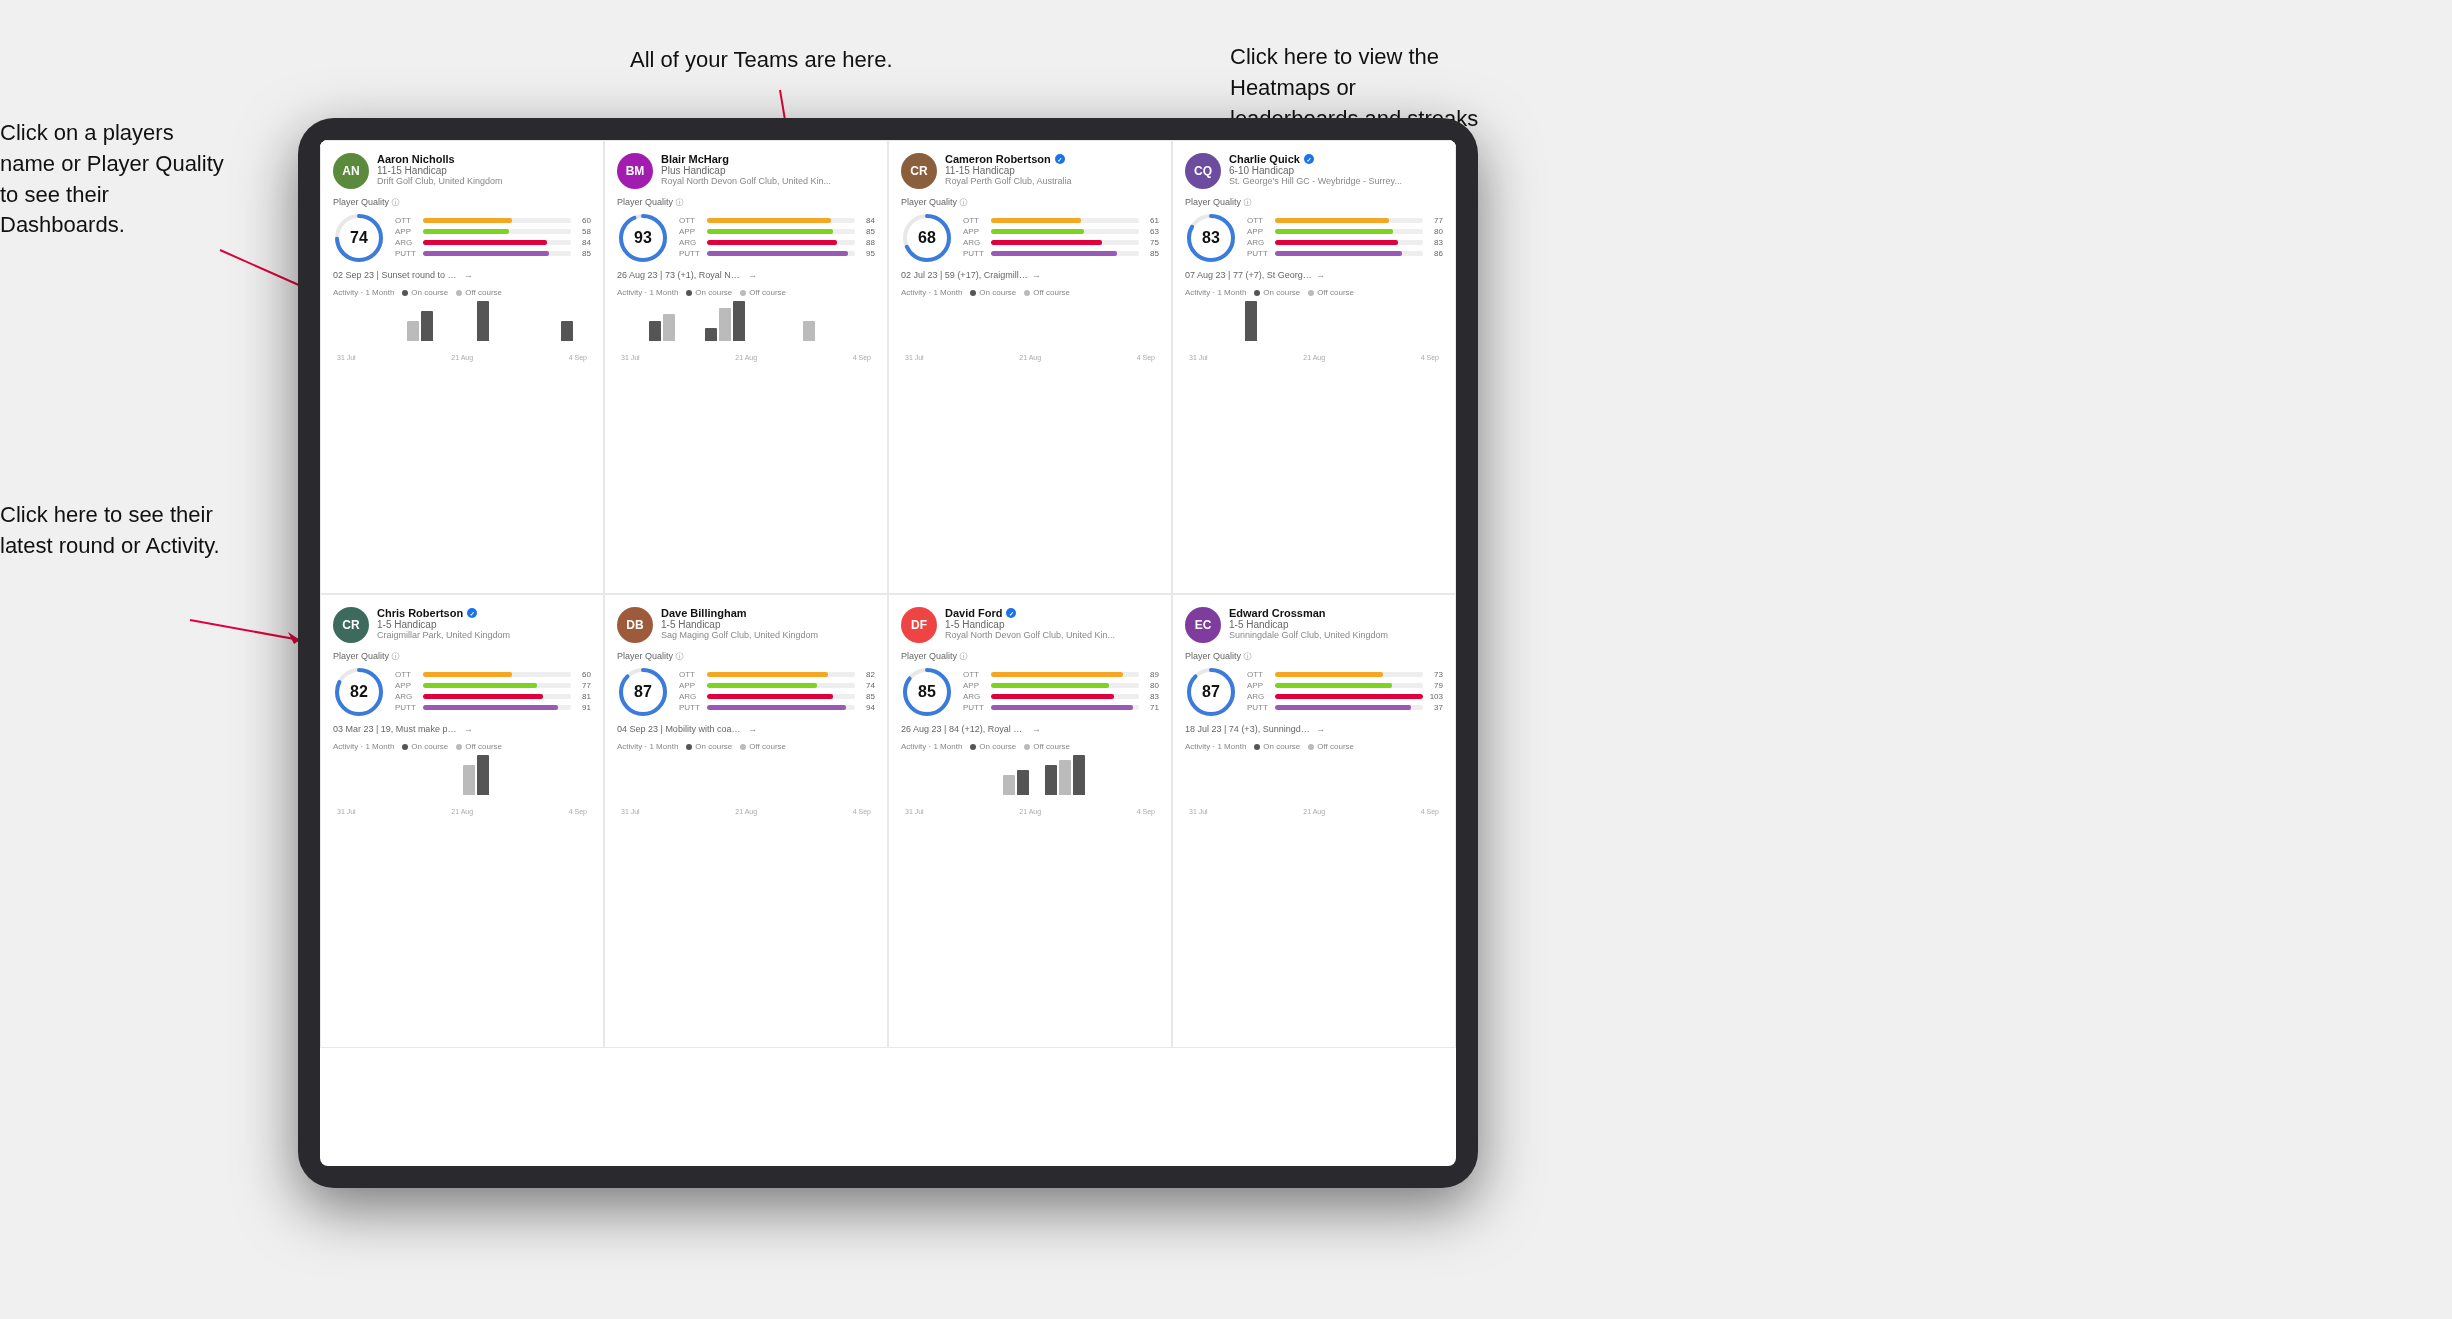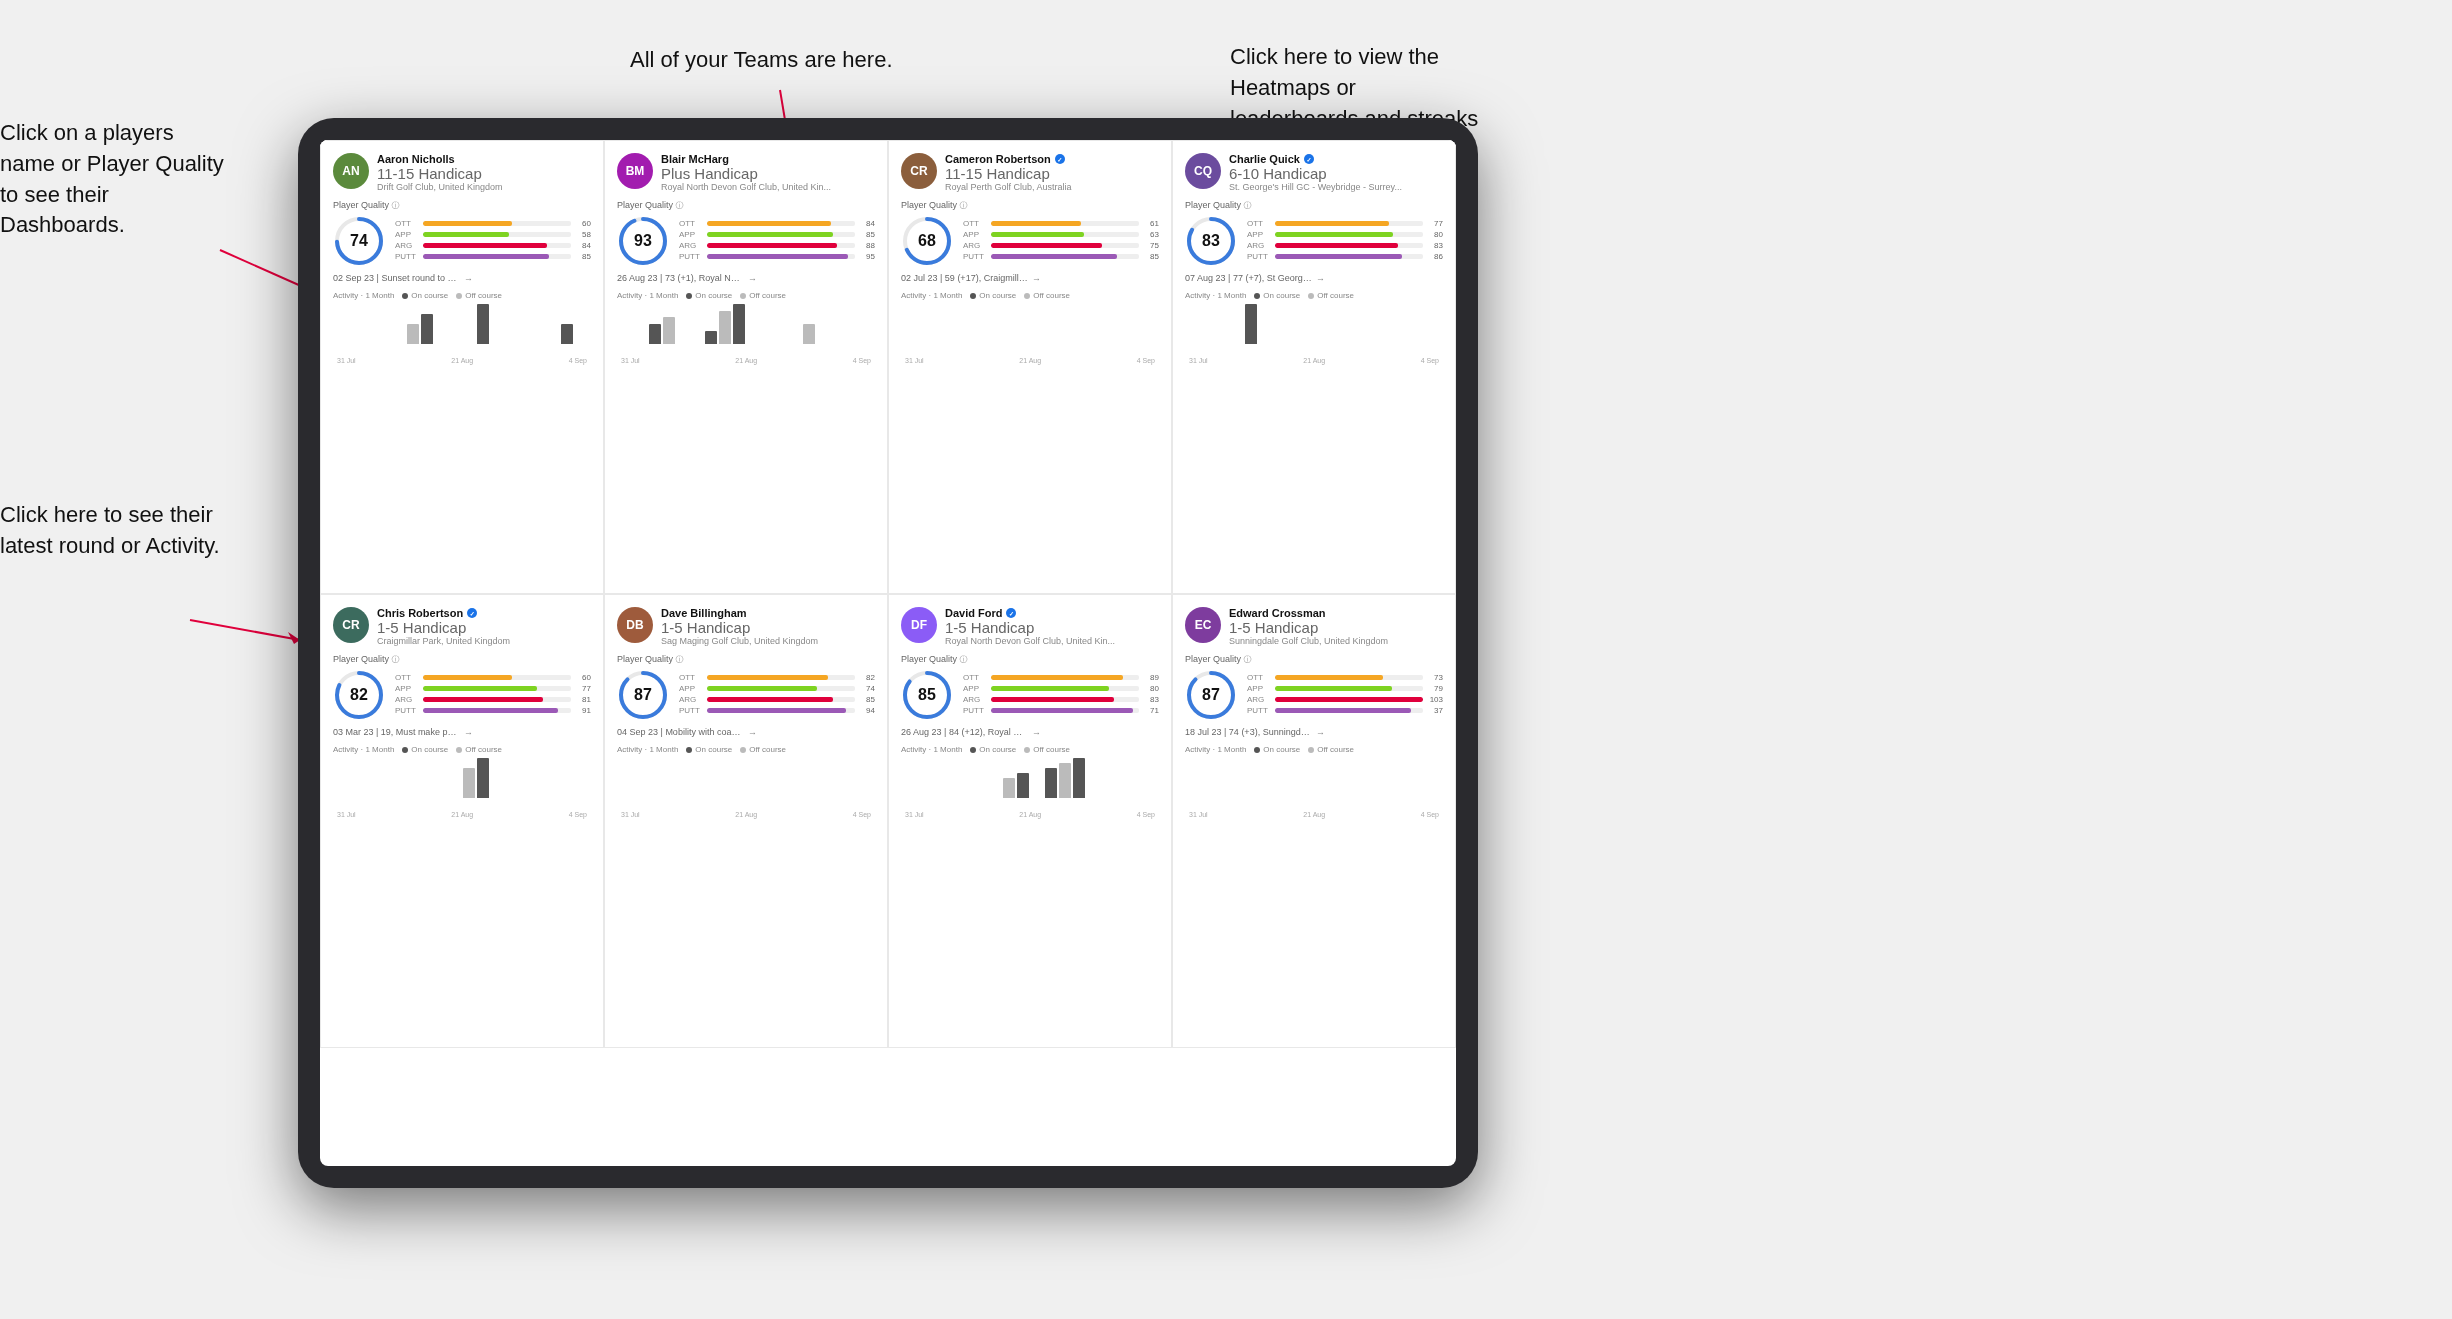--- a/index.html
+++ b/index.html
@@ -229,21 +229,21 @@
       height: 10px;
       background: #1a73e8;
       border-radius: 50%;
       display: inline-flex;
       align-items: center;
       justify-content: center;
       font-size: 6px;
       color: #fff;
     }
     .player-handicap {
-      font-size: 15px;
+      font-size: 10px;
       color: #666;
     }
     .player-club {
       font-size: 9px;
       color: #888;
       white-space: nowrap;
       overflow: hidden;
       text-overflow: ellipsis;
     }
 
@@ -988,21 +988,21 @@
               <div class="chart-labels">
                 <span>31 Jul</span>
                 <span>21 Aug</span>
                 <span>4 Sep</span>
               </div>
             </div>
           </div>
         </div>
         <div class="player-card">
           <div class="player-header">
-            <div class="player-avatar" style="background: #8b5cf6;">DF</div>
+            <div class="player-avatar" style="background: #ef4444;">DF</div>
             <div class="player-info">
               <div class="player-name">David Ford<span class="verified-badge">✓</span></div>
               <div class="player-handicap">1-5 Handicap</div>
               <div class="player-club">Royal North Devon Golf Club, United Kin...</div>
             </div>
           </div>
           <div class="quality-label">Player Quality <span style="color:#999;font-size:8px;">ⓘ</span></div>
           <div class="quality-section">
             <div class="quality-circle">
               <svg width="52" height="52" viewBox="0 0 52 52">

